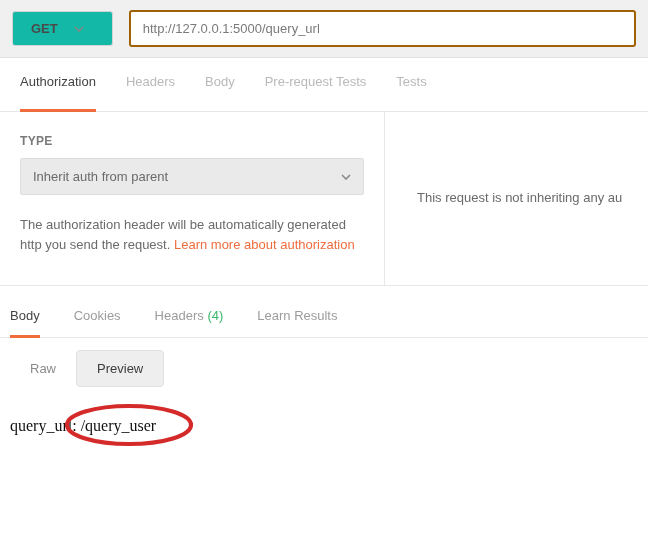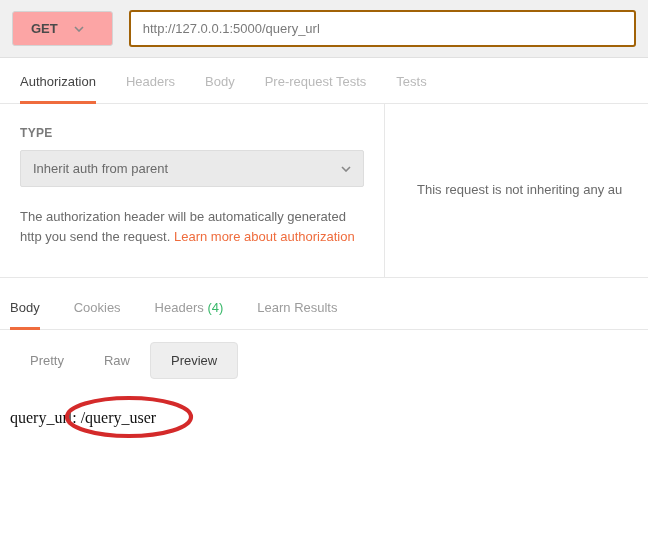--- a/index.html
+++ b/index.html
@@ -15,21 +15,21 @@
 
   .top-bar {
     background: #f0f0f0;
     border-bottom: 1px solid #e0e0e0;
     padding: 10px 12px;
     display: flex;
     gap: 16px;
     align-items: center;
   }
   .method-btn {
-    background: #fca5a5;
+    background: #14b8a6;
     border: 1px solid #d4d4d4;
     padding: 9px 28px 9px 18px;
     font-weight: 700;
     font-size: 13px;
     color: #4a4a4a;
     display: flex;
     align-items: center;
     gap: 16px;
     border-radius: 3px;
     cursor: pointer;
@@ -49,21 +49,21 @@
     border-radius: 3px;
   }
 
   .req-tabs {
     display: flex;
     gap: 30px;
     padding: 16px 20px 0 20px;
     border-bottom: 1px solid #e7e7e7;
   }
   .req-tab {
-    padding-bottom: 12px;
+    padding-bottom: 20px;
     font-size: 13px;
     color: #b9b9b9;
     cursor: pointer;
   }
   .req-tab.active {
     color: #444;
     border-bottom: 3px solid #ef6c3d;
     margin-bottom: -1px;
   }
 
@@ -213,21 +213,20 @@
   <div class="resp-tab active">Body</div>
   <div class="resp-tab">Cookies</div>
   <div class="resp-tab">
     <span>Headers</span>
     <span class="count">(4)</span>
   </div>
   <div class="resp-tab">Learn Results</div>
 </div>
 
 <div class="view-btns">
-  <div class="view-btn">Pretty</div>
   <div class="view-btn">Raw</div>
   <div class="view-btn active">Preview</div>
 </div>
 
 <div class="preview-body">
   <div class="preview-text">query_url: /query_user</div>
   <svg class="annot" style="left:58px; top:14px;" width="142" height="48" viewBox="0 0 142 48">
     <ellipse cx="71" cy="24" rx="62" ry="19" fill="none" stroke="#d42a2a" stroke-width="4.2"></ellipse>
   </svg>
 </div>

